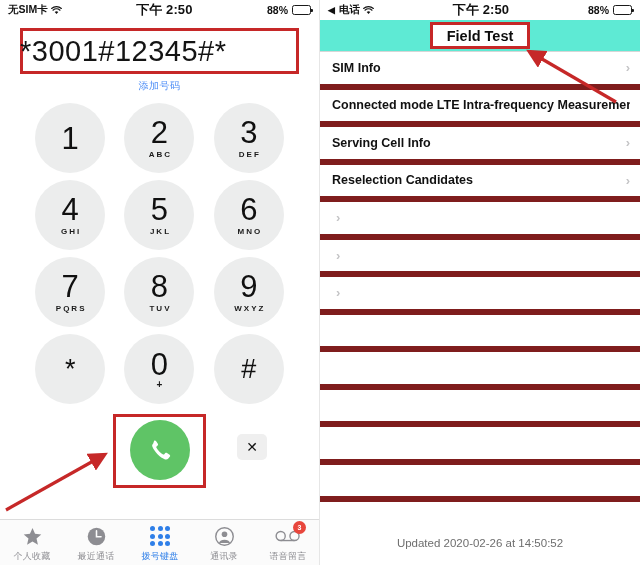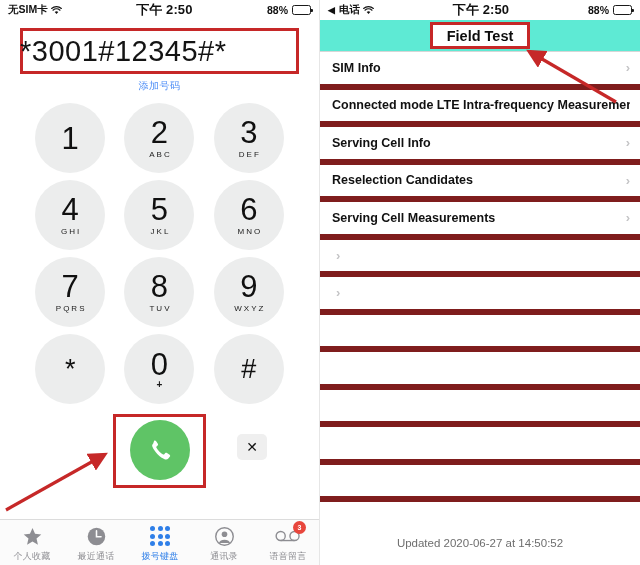--- a/index.html
+++ b/index.html
@@ -64,21 +64,21 @@
     row-gap:7px; justify-items:center;
   }
   .key{
     width:70px; height:70px; border-radius:50%;
     background:#eceded;
     display:flex; flex-direction:column; align-items:center; justify-content:center;
     cursor:pointer;
   }
   .key .digit{ font-size:31px; font-weight:300; color:#101010; line-height:1; }
   .key .letters{
-    font-size:8px; font-weight:400; letter-spacing:2px;
+    font-size:8px; font-weight:700; letter-spacing:2px;
     color:#1a1a1a; margin-top:2px; text-indent:2px;
   }
   .key.sym .digit{ font-size:27px; }
   .key .plus{ font-size:10px; font-weight:600; color:#1a1a1a; margin-top:0px; line-height:1;}
 
   .action-row{
     position:relative; margin-top:7px; height:78px;
     display:flex; align-items:center; justify-content:center;
   }
   .call-hl{
@@ -353,38 +353,37 @@
       </div>
       <div class="ftrow">
         <span class="ftlabel">Serving Cell Info</span>
         <span class="chev">›</span>
       </div>
       <div class="ftrow">
         <span class="ftlabel">Reselection Candidates</span>
         <span class="chev">›</span>
       </div>
       <div class="ftrow">
-        <span class="ftlabel">Serving Cell Measurements</span>
-        <span class="chev">›</span>
-      </div>
-      <div class="ftrow">
-        <span class="chev">›</span>
-      </div>
-      <div class="ftrow">
-        <span class="chev">›</span>
-      </div>
-
-      <div class="ftrow empty"></div>
-      <div class="ftrow empty"></div>
-      <div class="ftrow empty"></div>
-      <div class="ftrow empty"></div>
-      <div class="ftrow empty"></div>
-    </div>
-
-    <div class="ft-footer">Updated 2020-06-27 at 14:50:52</div>
+        <span class="chev">›</span>
+      </div>
+      <div class="ftrow">
+        <span class="chev">›</span>
+      </div>
+      <div class="ftrow">
+        <span class="chev">›</span>
+      </div>
+
+      <div class="ftrow empty"></div>
+      <div class="ftrow empty"></div>
+      <div class="ftrow empty"></div>
+      <div class="ftrow empty"></div>
+      <div class="ftrow empty"></div>
+    </div>
+
+    <div class="ft-footer">Updated 2020-02-26 at 14:50:52</div>
 
     <svg class="arrow-svg" style="left:196px; top:44px;" width="112" height="72">
       <defs>
         <marker id="ahead2" markerWidth="6" markerHeight="6" refX="4.6" refY="3" orient="auto">
           <path d="M0,0 L6,3 L0,6 z" fill="#c62828"></path>
         </marker>
       </defs>
       <line x1="100" y1="58" x2="14" y2="8" stroke="#c62828" stroke-width="3.2" marker-end="url(#ahead2)"></line>
     </svg>
 

